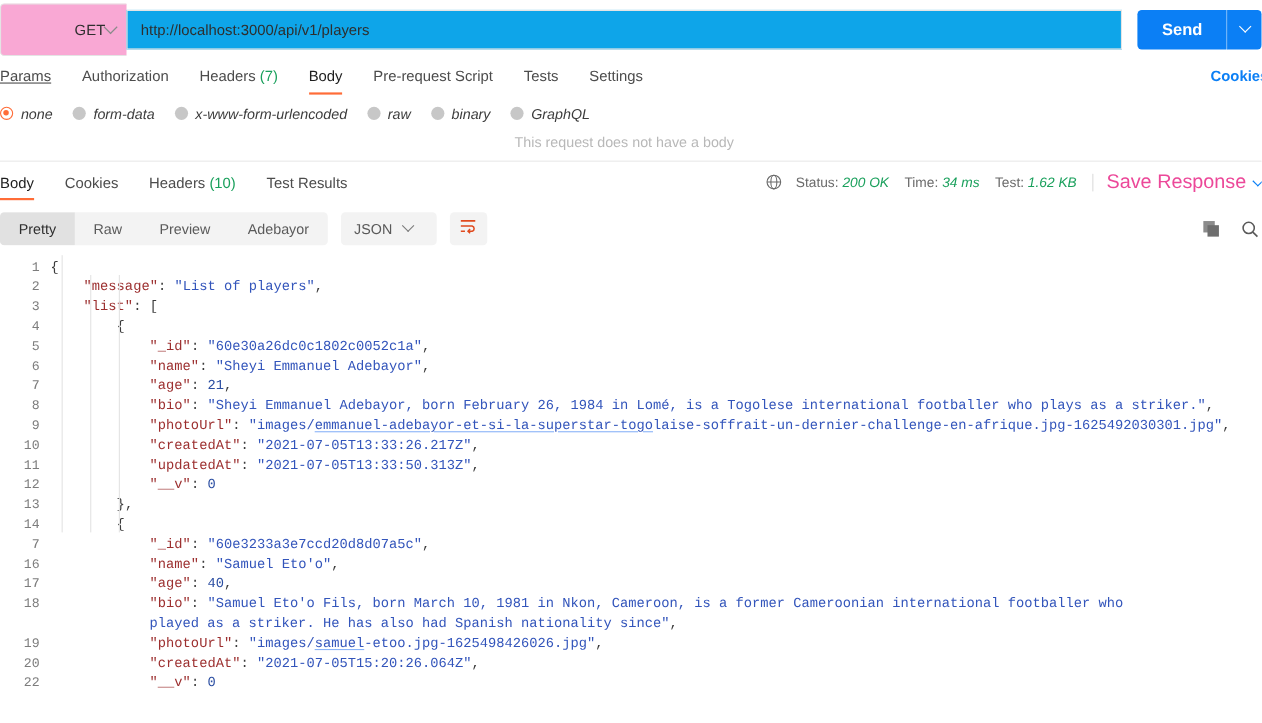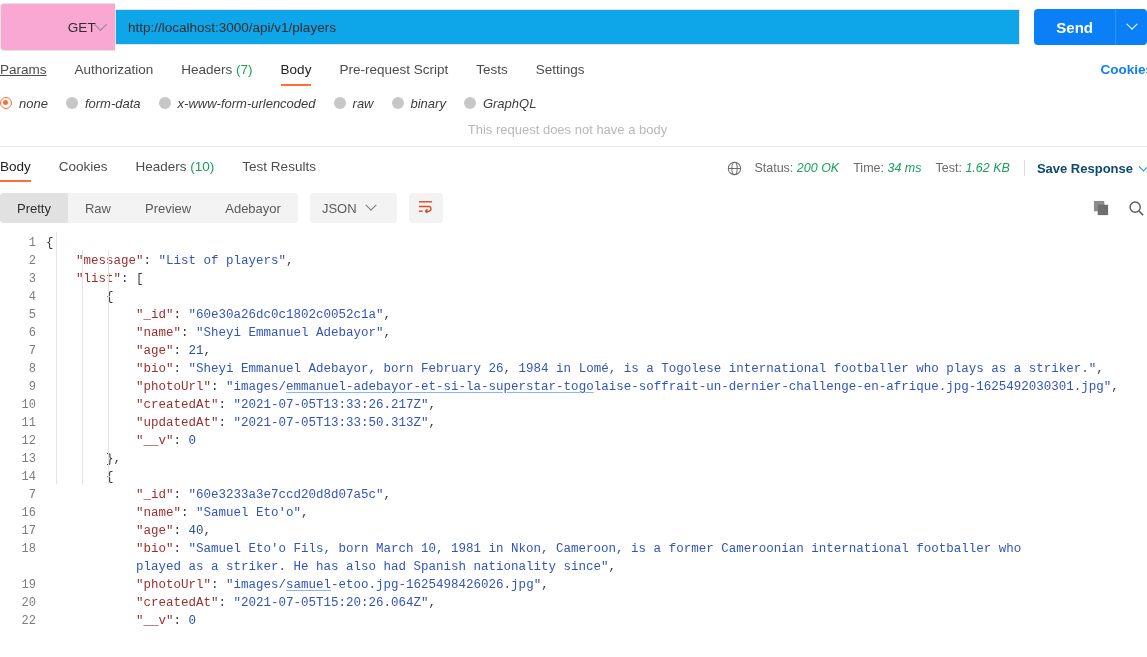--- a/index.html
+++ b/index.html
@@ -108,21 +108,21 @@
     height:2px; background:#ff6c37;
   }
   .status-group {
     position:absolute; right:0; bottom:6px; display:flex; align-items:center;
     font-size:12.5px; color:#6b6b6b; gap:0;
   }
   .globe-icon { margin-right:12px; display:flex; align-items:center; }
   .stat-item { margin-right:14px; white-space:nowrap; }
   .stat-val { color:#1aa05c;font-style:italic; }
   .vert-sep { width:1px; height:16px; background:#dcdcdc; margin:0 12px 0 0; }
-  .save-resp { color:#0c4a6e; font-weight:bold; font-size:13px; cursor:pointer; white-space:nowrap; }
+  .save-resp { color:#ec4899; font-weight:normal; font-size:18px; cursor:pointer; white-space:nowrap; }
   .save-caret { display:inline-block; margin-left:7px; }
   .save-caret .chev { border-color:#0b7ff5; width:7px; height:7px; }
 
   
   .view-row { display:flex; align-items:center; height:40px; margin-top:6px; position:relative;text-align:center; }
   .seg {
     display:flex; background:#f3f3f3; border-radius:4px; overflow:hidden; height:30px;
   }
   .seg-item {
     font-size:13px; color:#5a5a5a; padding: 0 17px; display:flex; align-items:center;

